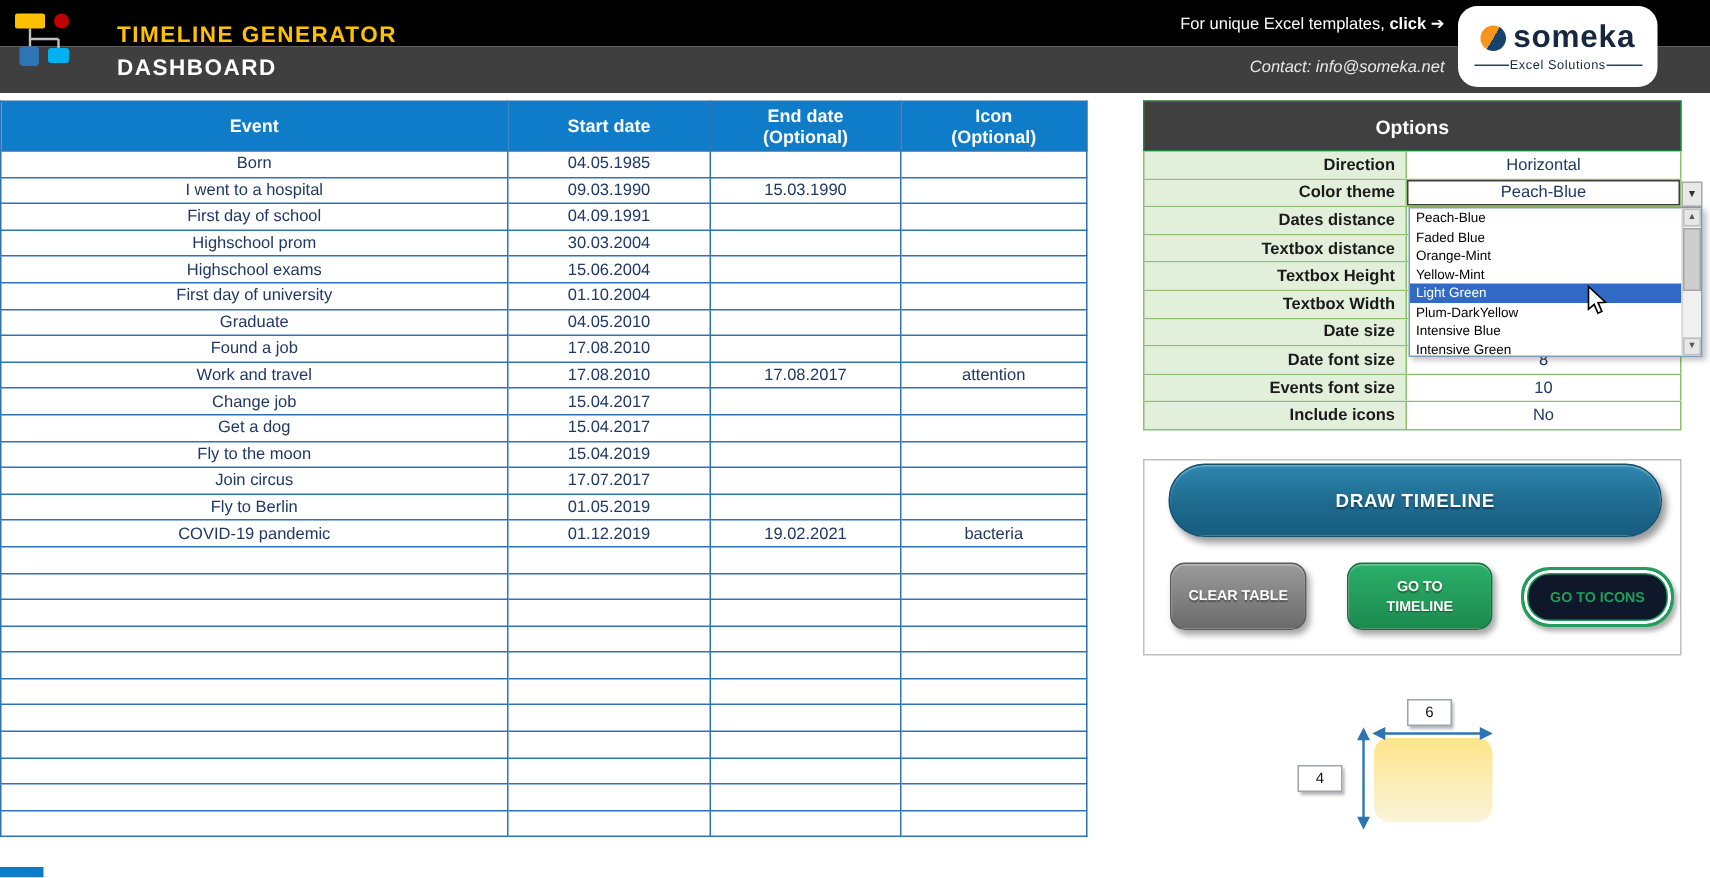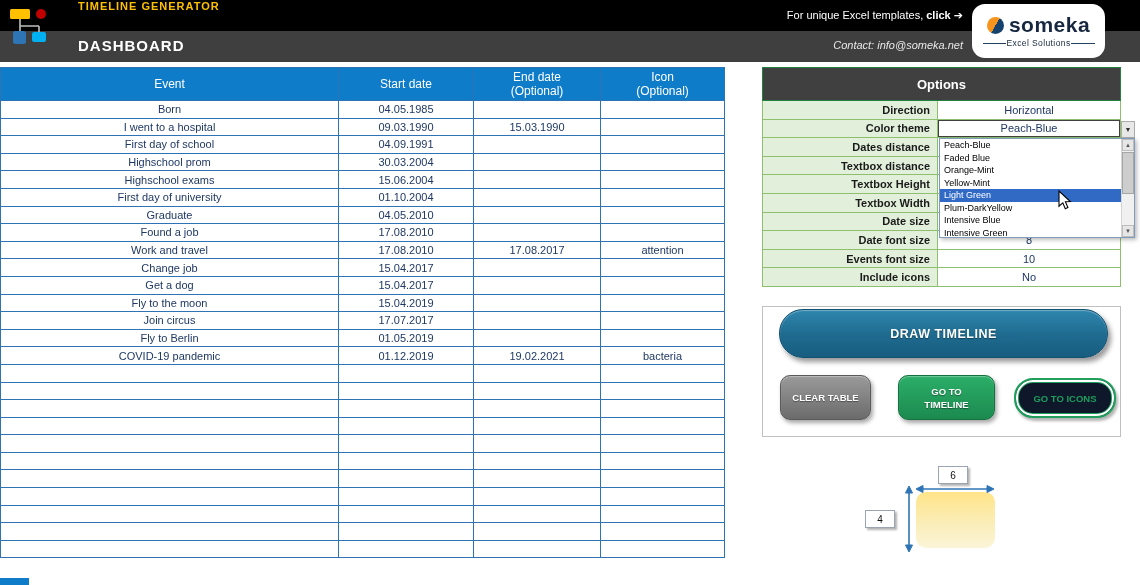--- a/index.html
+++ b/index.html
@@ -4,38 +4,38 @@
 <style>
   * { box-sizing: border-box; }
   body { margin:0; background:#fff; }
   .app { position:relative; width:1140px; height:585px; overflow:hidden;
          font-family:"Liberation Sans", sans-serif; background:#fff; }
 
   
   .hdr-top    { position:absolute; left:0; top:0;  width:1140px; height:31px; background:#000; }
   .hdr-bottom { position:absolute; left:0; top:31px; width:1140px; height:31px; background:#3F3F3F; }
   .logo-icon  { position:absolute; left:8px; top:5px; width:46px; height:52px; z-index:5; }
-  .page-title { position:absolute; left:78px; top:0;  color:#FFC000; font-size:11px; font-weight:bold; letter-spacing:1px; z-index:5; }
+  .page-title { position:absolute; left:78px; top:15px;  color:#FFC000; font-size:15px; font-weight:bold; letter-spacing:1px; z-index:5; }
   .dash-title { position:absolute; left:78px; top:37px; color:#FFF; font-size:15px; font-weight:bold; letter-spacing:1px; z-index:5; }
   .promo      { position:absolute; right:177px; top:9px; color:#FFF; font-size:11px; z-index:5; }
   .promo b    { font-weight:bold; }
   .contact    { position:absolute; right:177px; top:39px; color:#E8E8E8; font-size:11px; font-style:italic; z-index:5; }
   .someka-box { position:absolute; right:35px; top:4px; width:133px; height:54px; background:#FFF; border-radius:13px;
                 display:flex; flex-direction:column; align-items:center; justify-content:center; z-index:6; }
   .someka-row { display:flex; align-items:center; gap:5px; }
   .someka-mark{ width:17px; height:17px; border-radius:50%;
                 background:conic-gradient(from 210deg, #F7941D 0 180deg, #16426E 180deg 360deg); }
   .someka-name{ font-size:21px; font-weight:bold; color:#16273F; letter-spacing:.5px; line-height:22px; }
   .someka-tag { display:flex; align-items:center; gap:0; width:112px; margin-top:2px; }
   .someka-tag .rule { flex:1; height:1px; background:#26415E; }
   .someka-tag .txt  { font-size:8.5px; color:#16273F; letter-spacing:.4px; white-space:nowrap; }
 
   
   table.events { position:absolute; left:0; top:67px; width:724px; border-collapse:collapse; table-layout:fixed; }
-  table.events th { height:33px; background:#0E7CC9; color:#FFF; font-size:12px; font-weight:normal;
+  table.events th { height:33px; background:#0E7CC9; color:#FFF; font-size:12px; font-weight:bold;
                     border:1px solid #2E74B5; white-space:pre-line; line-height:14px; vertical-align:middle; padding:0; }
   table.events td { height:17.6px; border:1px solid #2E74B5; font-size:11px; color:#1F3864;
                     text-align:center; vertical-align:middle; padding:0 2px; overflow:hidden; white-space:nowrap; }
 
   .partial-cell { position:absolute; left:0; top:578px; width:29px; height:7px; background:#0E7CC9; }
 
   
   .options    { position:absolute; left:762px; top:67px; width:359px; }
   .opt-header { height:34px; background:#404040; border:1px solid #23813F; color:#FFF; font-size:13px; font-weight:bold;
                 display:flex; align-items:center; justify-content:center; }

